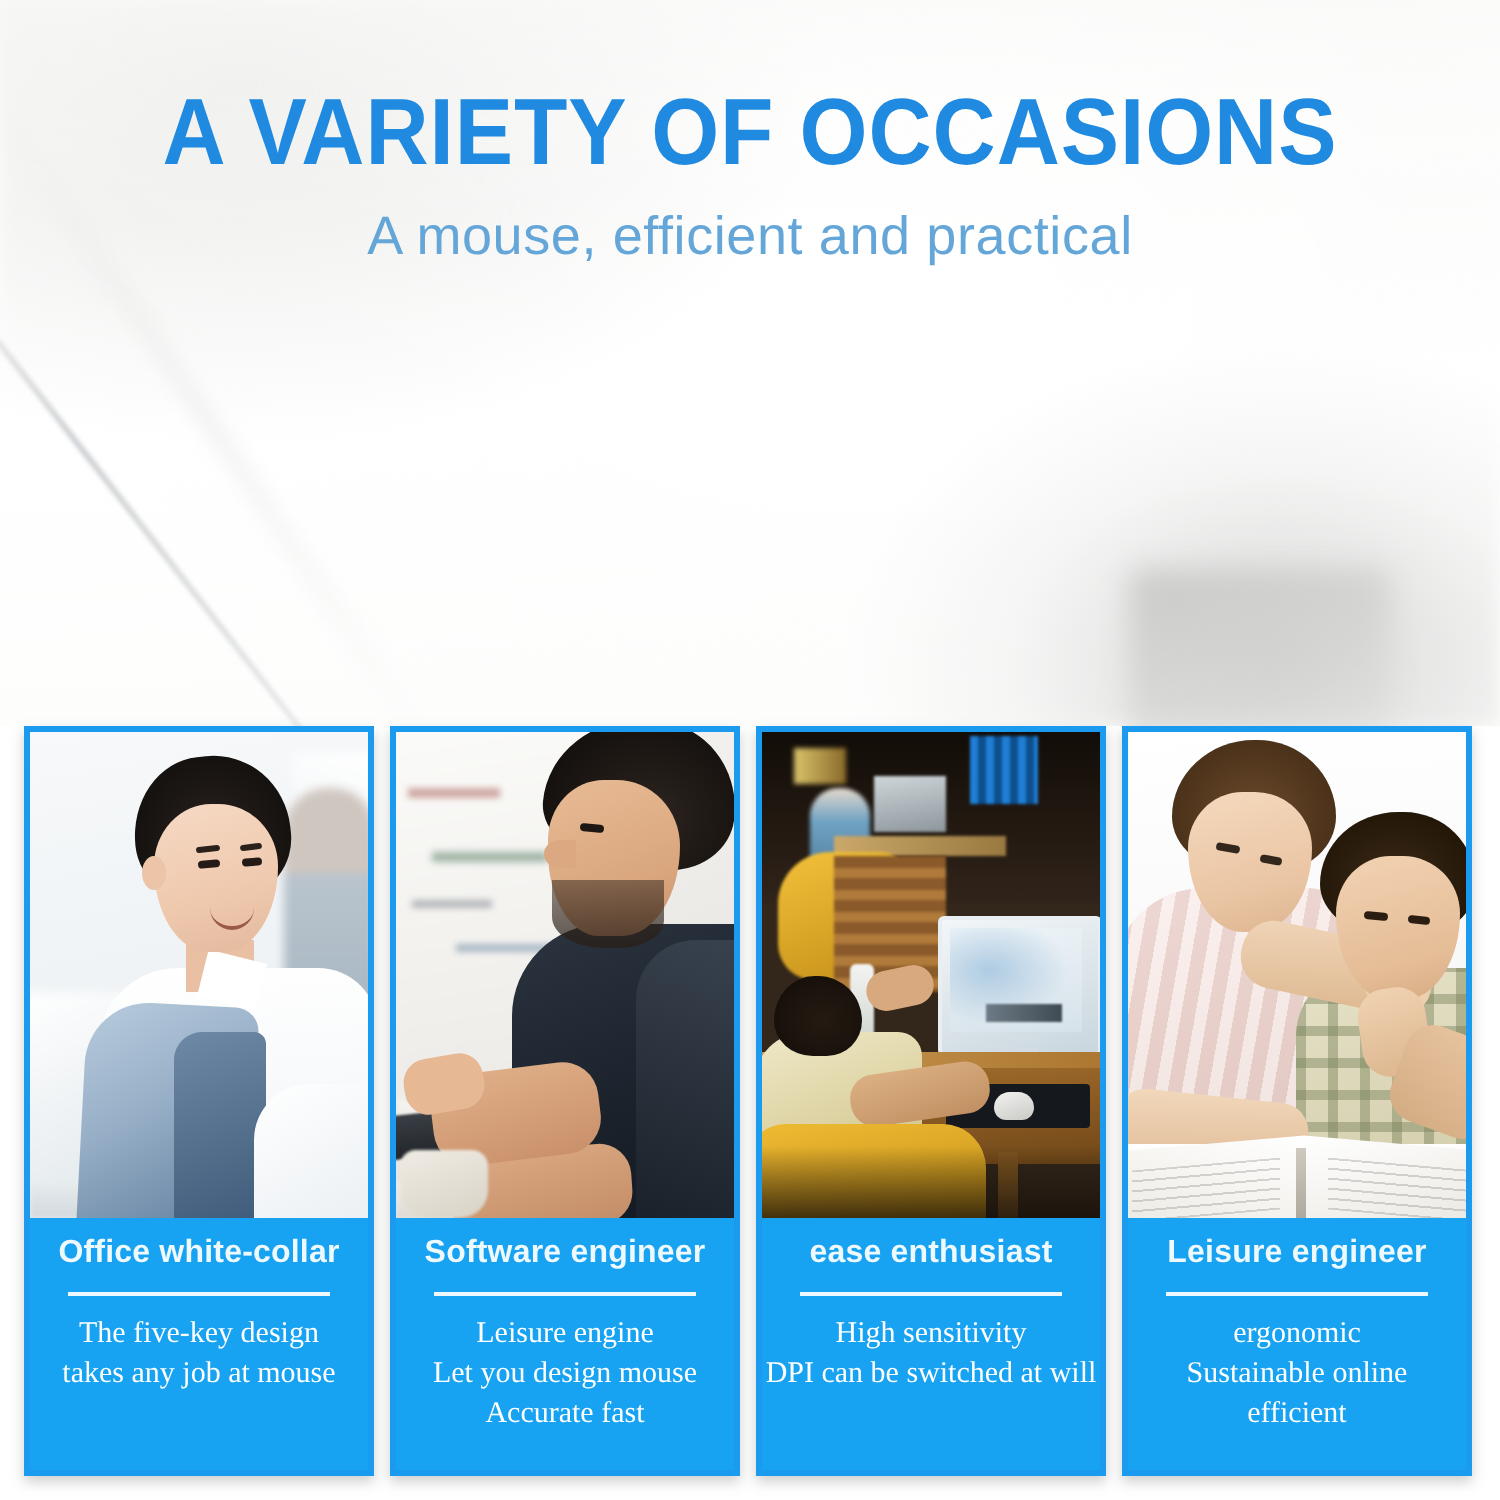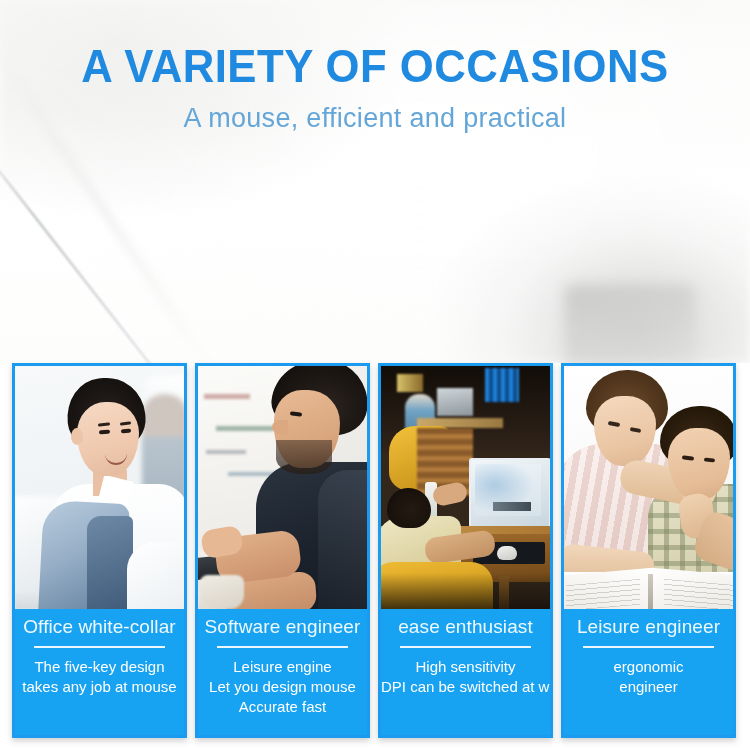--- a/index.html
+++ b/index.html
@@ -41,25 +41,25 @@
             color:#64a6d8;letter-spacing:.3px;}
 
   
   .panels{position:absolute;left:12px;top:363px;width:730px;height:375px;
           display:flex;gap:8px;}
   .panel{position:relative;width:175px;height:375px;
          border:3px solid #1a9bf0;box-sizing:border-box;background:#fff;
          box-shadow:0 3px 6px rgba(120,120,120,.35);display:flex;flex-direction:column;}
   .photo{position:relative;height:243px;overflow:hidden;background:#e9eef2;}
   .cap{flex:1;background:#17a2f2;overflow:hidden;padding-top:5px;}
-  .cap-title{color:rgba(255,255,255,.93);font-size:19px;line-height:25px;
-             font-weight:400;text-align:center;white-space:nowrap;letter-spacing:.1px;}
+  .cap-title{color:rgba(255,255,255,.93);font-size:16px;line-height:25px;
+             font-weight:700;text-align:center;white-space:nowrap;letter-spacing:.1px;}
   .cap-rule{width:78%;height:2px;background:rgba(255,255,255,.92);margin:7px auto 0;}
   .cap-body{margin-top:9px;color:#fff;font-size:15px;line-height:20px;
-            text-align:center;font-weight:400;}
+            text-align:center;font-weight:400;font-family:Liberation Serif, serif;}
   .cap-body span{display:block;white-space:nowrap;}
 
   
   .p1{background:linear-gradient(170deg,#f7f9fa 0%,#eef2f5 55%,#e6ebef 100%);}
   .p1-winL{position:absolute;left:-6px;top:130px;width:60px;height:110px;
     background:linear-gradient(150deg,#ffffff,#dfe6ea);filter:blur(3px);}
   .p1-winR{position:absolute;right:-10px;top:10px;width:48px;height:120px;
     background:linear-gradient(200deg,#ffffff,#e3e9ed);filter:blur(3px);}
   .p1-colleague{position:absolute;right:-4px;top:28px;width:46px;height:150px;
     background:linear-gradient(180deg,#cfc6c0 0%,#cfc6c0 28%,#b9c4cd 29%,#9fb0bd 100%);
@@ -408,19 +408,20 @@
         <div class="p4-bookR"></div>
         <div class="p4-lines"></div>
         <div class="p4-lines2"></div>
         <div class="p4-spine"></div>
       </div>
       <div class="cap">
         <div class="cap-title">Leisure engineer</div>
         <div class="cap-rule"></div>
         <div class="cap-body">
           <span>ergonomic</span>
-          <span>engineer</span>
+          <span>Sustainable online</span>
+          <span>efficient</span>
         </div>
       </div>
     </div>
 
   </div>
 </div>
 
 </body></html>

